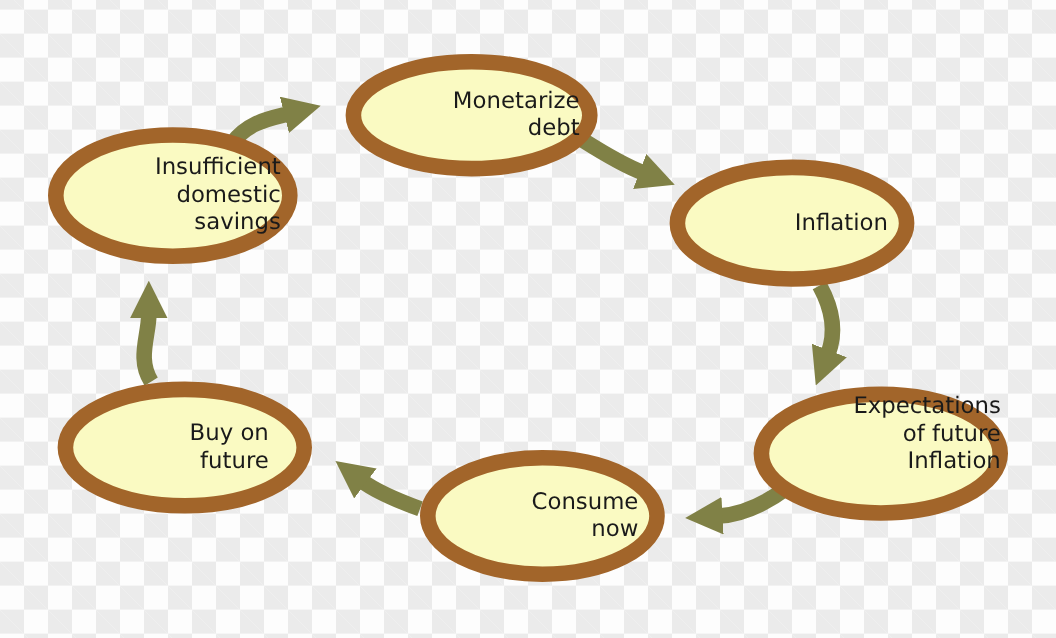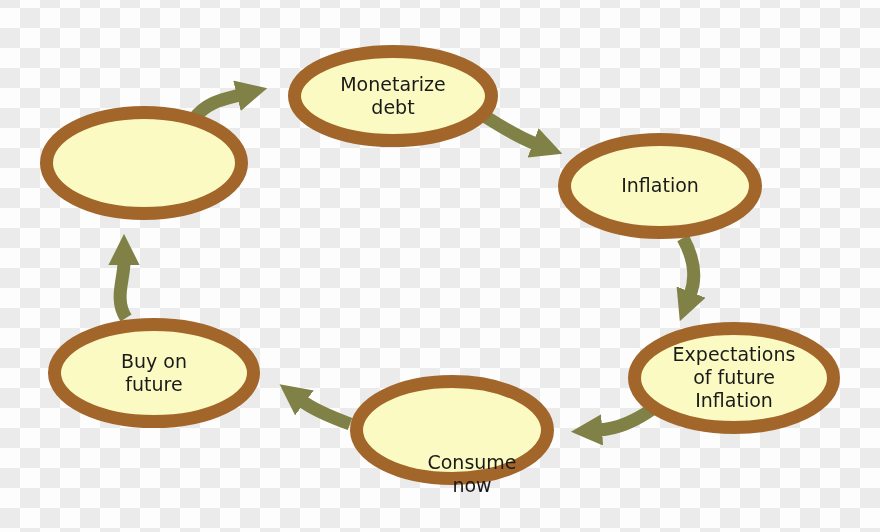--- a/index.html
+++ b/index.html
@@ -37,21 +37,21 @@
     fill: none;
     stroke: var(--arrow);
     stroke-width: 13px;
     stroke-linecap: butt;
   }
   .arrowhead { fill: var(--arrow); }
 
   .node-label {
     position: absolute;
     transform: translate(-50%, -50%);
-    text-align: center;
+    text-align: right;
     white-space: pre-line;
     font-size: 19px;
     line-height: 1.22;
     color: var(--text);
     pointer-events: none;
   }
 </style>
 </head>
 <body>
 
@@ -75,21 +75,24 @@
     <ellipse class="node-ellipse" cx="660" cy="186" rx="95.5" ry="46.5"></ellipse>
     <ellipse class="node-ellipse" cx="734" cy="378" rx="99.5" ry="49.5"></ellipse>
     <ellipse class="node-ellipse" cx="452" cy="430" rx="95.5" ry="48.5"></ellipse>
     <ellipse class="node-ellipse" cx="154" cy="373" rx="99.5" ry="48.5"></ellipse>
     <ellipse class="node-ellipse" cx="144" cy="163" rx="97.5" ry="50.5"></ellipse>
   </svg>
 
   <div class="node-label" style="left:393px; top:96px;  width:180px;">Monetarize
 debt</div>
   <div class="node-label" style="left:660px; top:186px; width:160px;">Inflation</div>
-  <div class="node-label" style="left:734px; top:378px; width:200px;">Expectations
+  <div class="node-label" style="left:734px; top:362px; width:200px;">Expectations
 of future
 Inflation</div>
-  <div class="node-label" style="left:472px; top:430px; width:160px;margin-top:44px;">Consume
+  <div class="node-label" style="left:452px; top:430px; width:160px;">Consume
 now</div>
   <div class="node-label" style="left:154px; top:373px; width:140px;">Buy on
 future</div>
+  <div class="node-label" style="left:144px; top:163px; width:180px;">Insufficient
+domestic
+savings</div>
 
 </div>
 
 </body></html>

